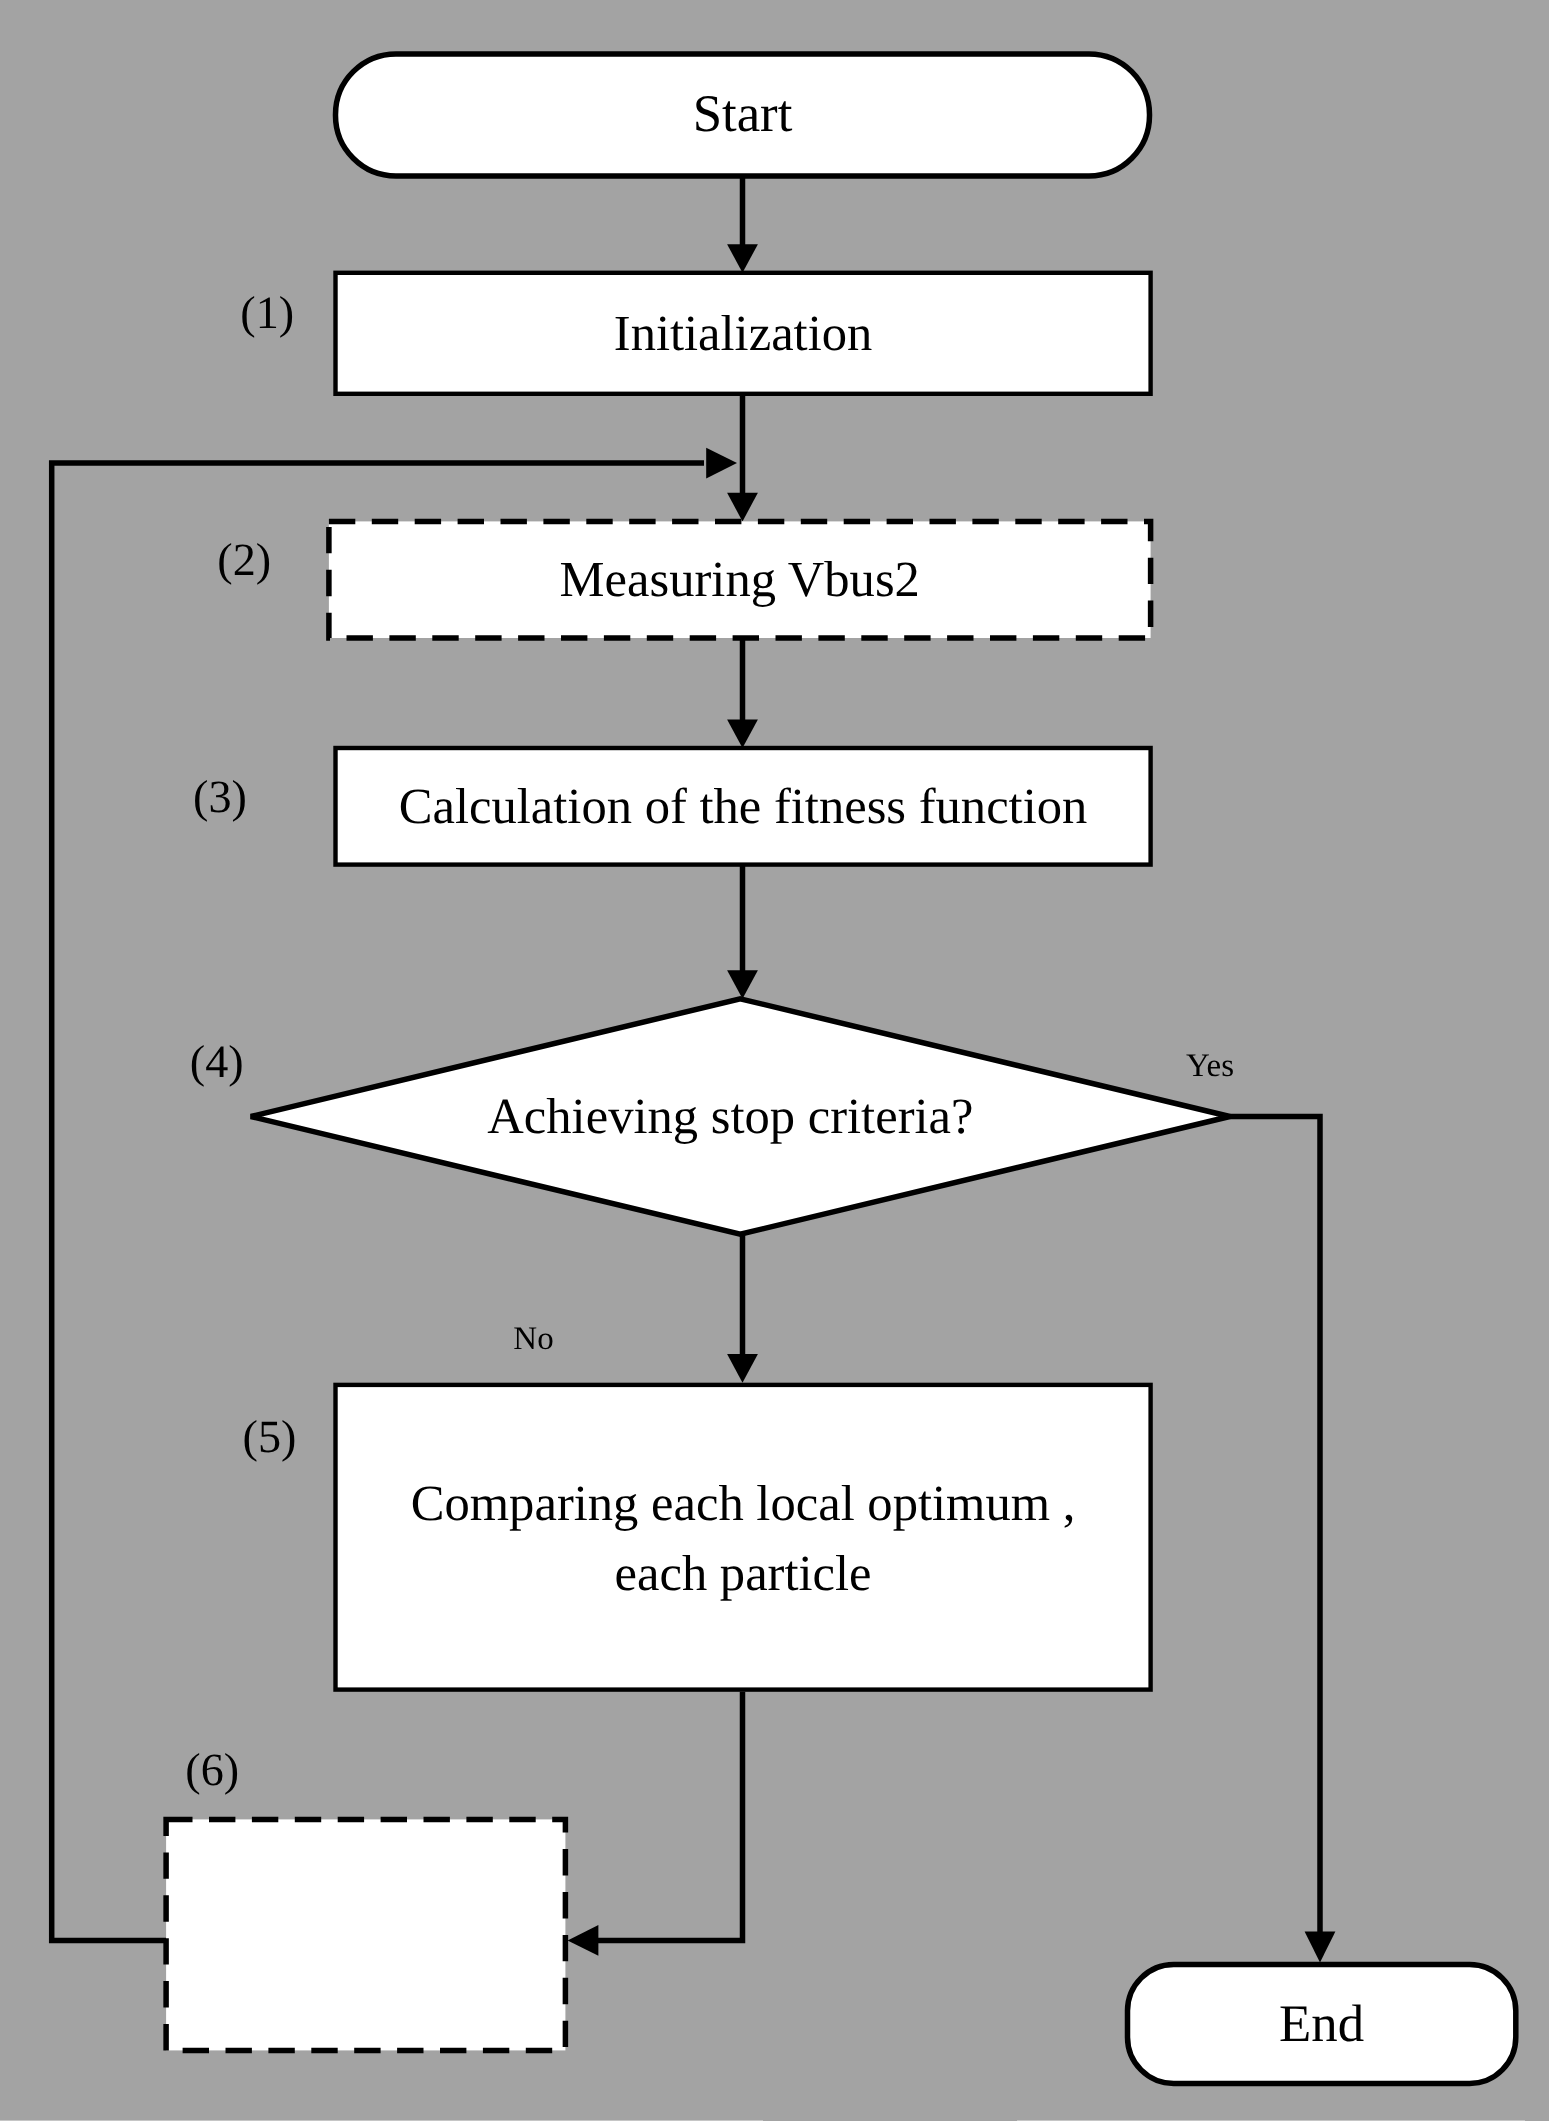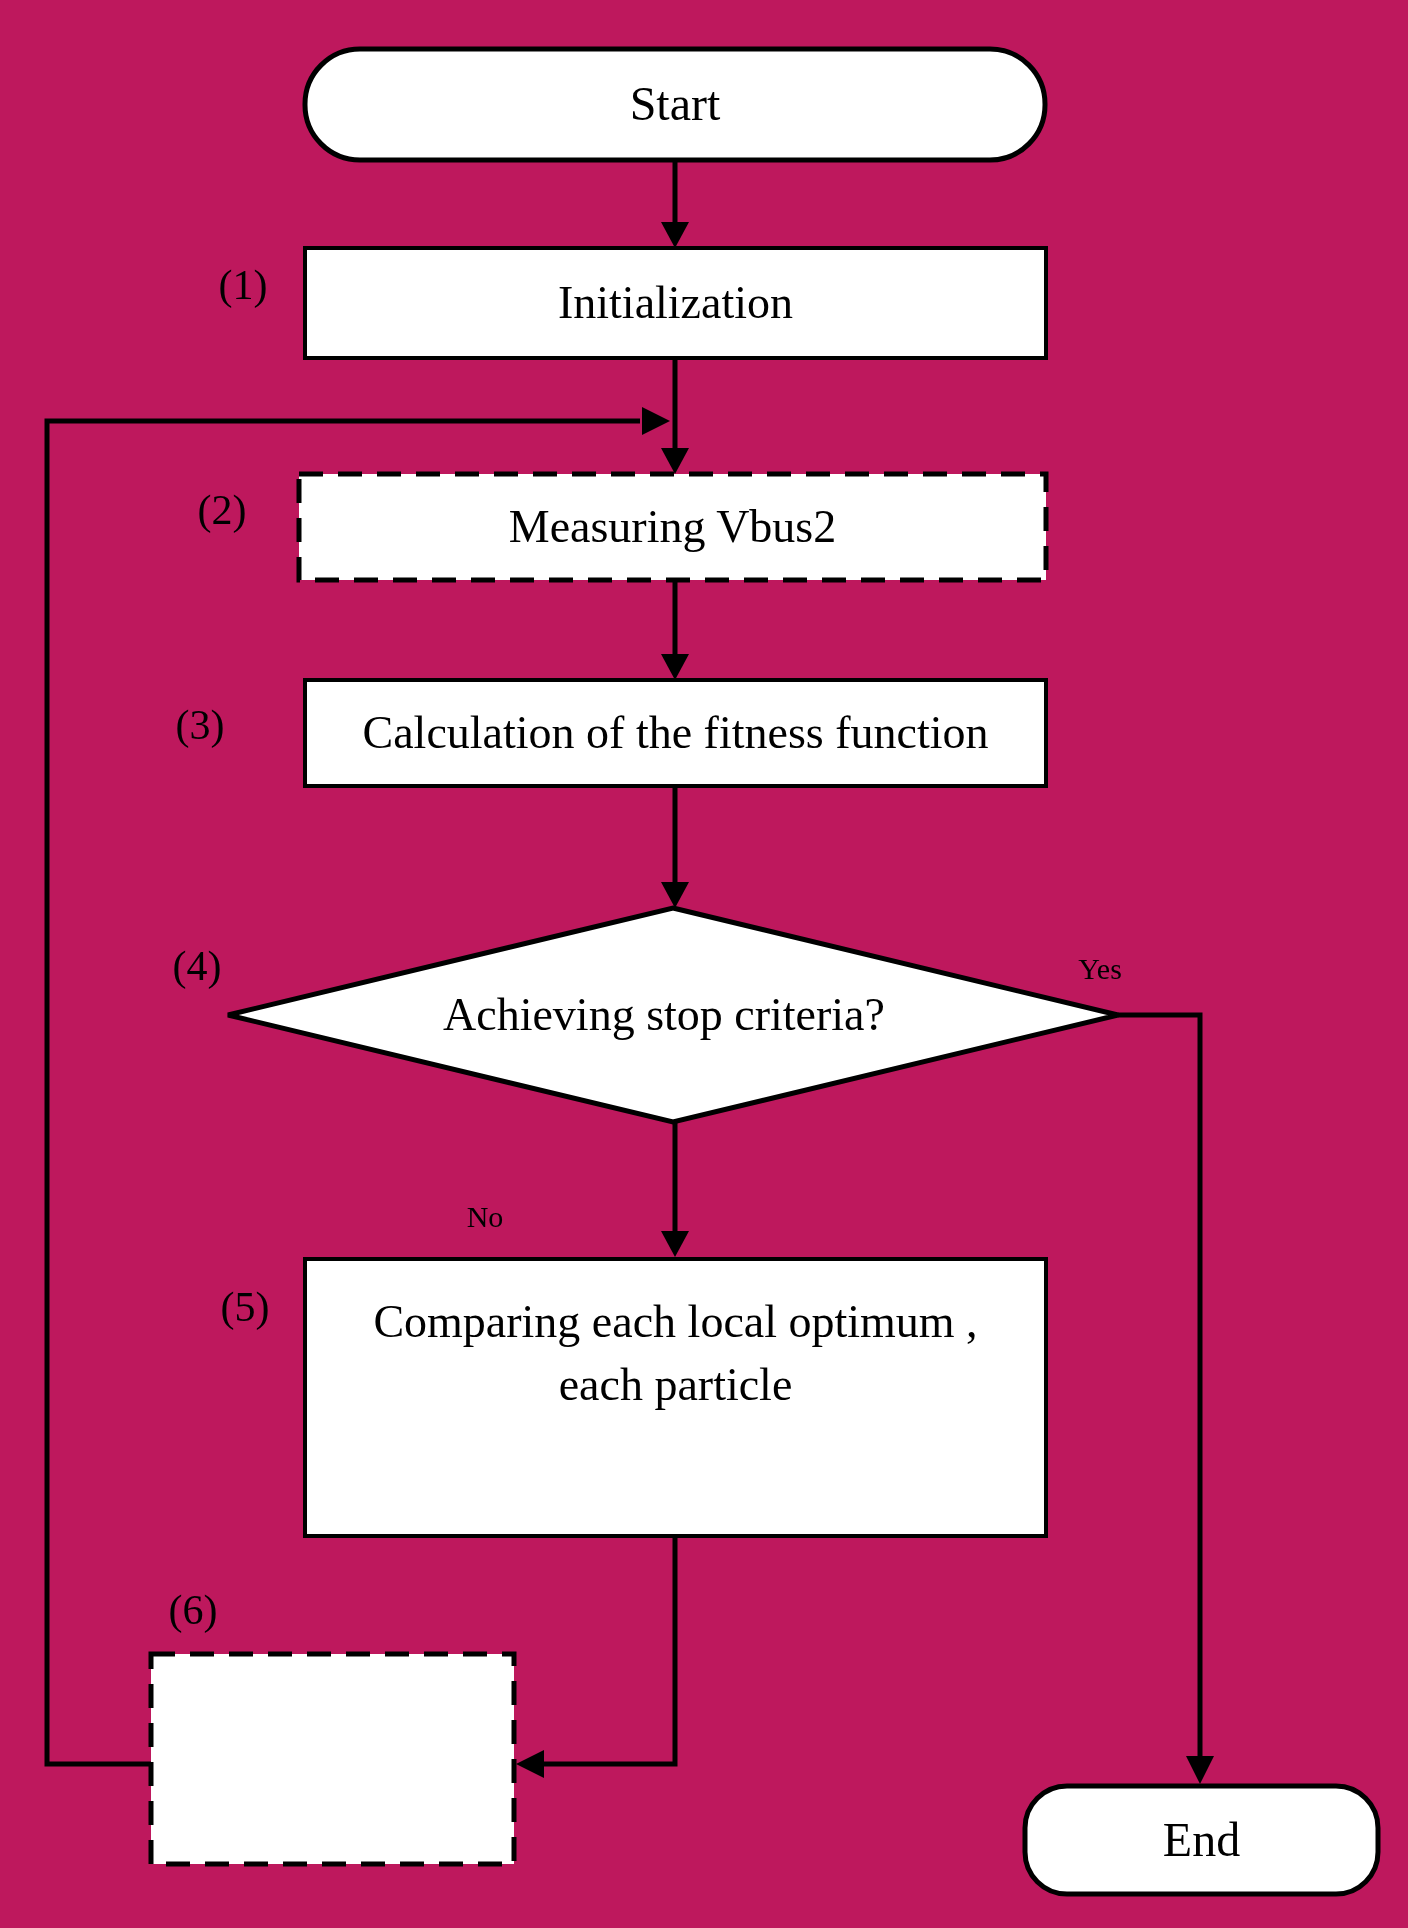--- a/index.html
+++ b/index.html
@@ -1,20 +1,20 @@
 <!DOCTYPE html>
 <html><head>
 <meta charset="utf-8">
 <style>
   html, body { margin: 0; padding: 0; background: #ffffff; }
   .canvas {
     position: relative;
     width: 1408px;
     height: 1928px;
-    background: #be185d;
+    background: #a3a3a3;
     font-family: "Liberation Serif", "DejaVu Serif", serif;
     color: #000000;
     overflow: hidden;
   }
   .wires {
     position: absolute;
     left: 0; top: 0;
     width: 1408px; height: 1928px;
     z-index: 1;
   }
@@ -110,21 +110,21 @@
   <div class="txt step-number" style="left:160px; top:699px; width:80px; height:52px;">(3)</div>
   <div class="txt node-label" style="left:305px; top:680px; width:741px; height:106px;">Calculation of the fitness function</div>
 
   <div class="txt step-number" style="left:157px; top:940px; width:80px; height:52px;">(4)</div>
   <div class="txt node-label" style="left:364px; top:965px; width:600px; height:100px;">Achieving stop criteria?</div>
 
   <div class="txt branch-label" style="left:1040px; top:938px; width:120px; height:60px;">Yes</div>
   <div class="txt branch-label" style="left:430px; top:1138px; width:110px; height:60px;margin-top:48px;">No</div>
 
   <div class="txt step-number" style="left:205px; top:1281px; width:80px; height:52px;">(5)</div>
-  <div class="txt multiline" style="left:305px; top:1214px; width:741px; height:277px;">
+  <div class="txt multiline" style="left:305px; top:1259px; width:741px; height:277px;">
     <div>Comparing each local optimum ,</div>
     <div>each particle</div>
   </div>
 
   <div class="txt step-number" style="left:153px; top:1584px; width:80px; height:52px;">(6)</div>
 
   <div class="txt terminal-label" style="left:1025px; top:1786px; width:353px; height:108px;">End</div>
 
 </div>
 

